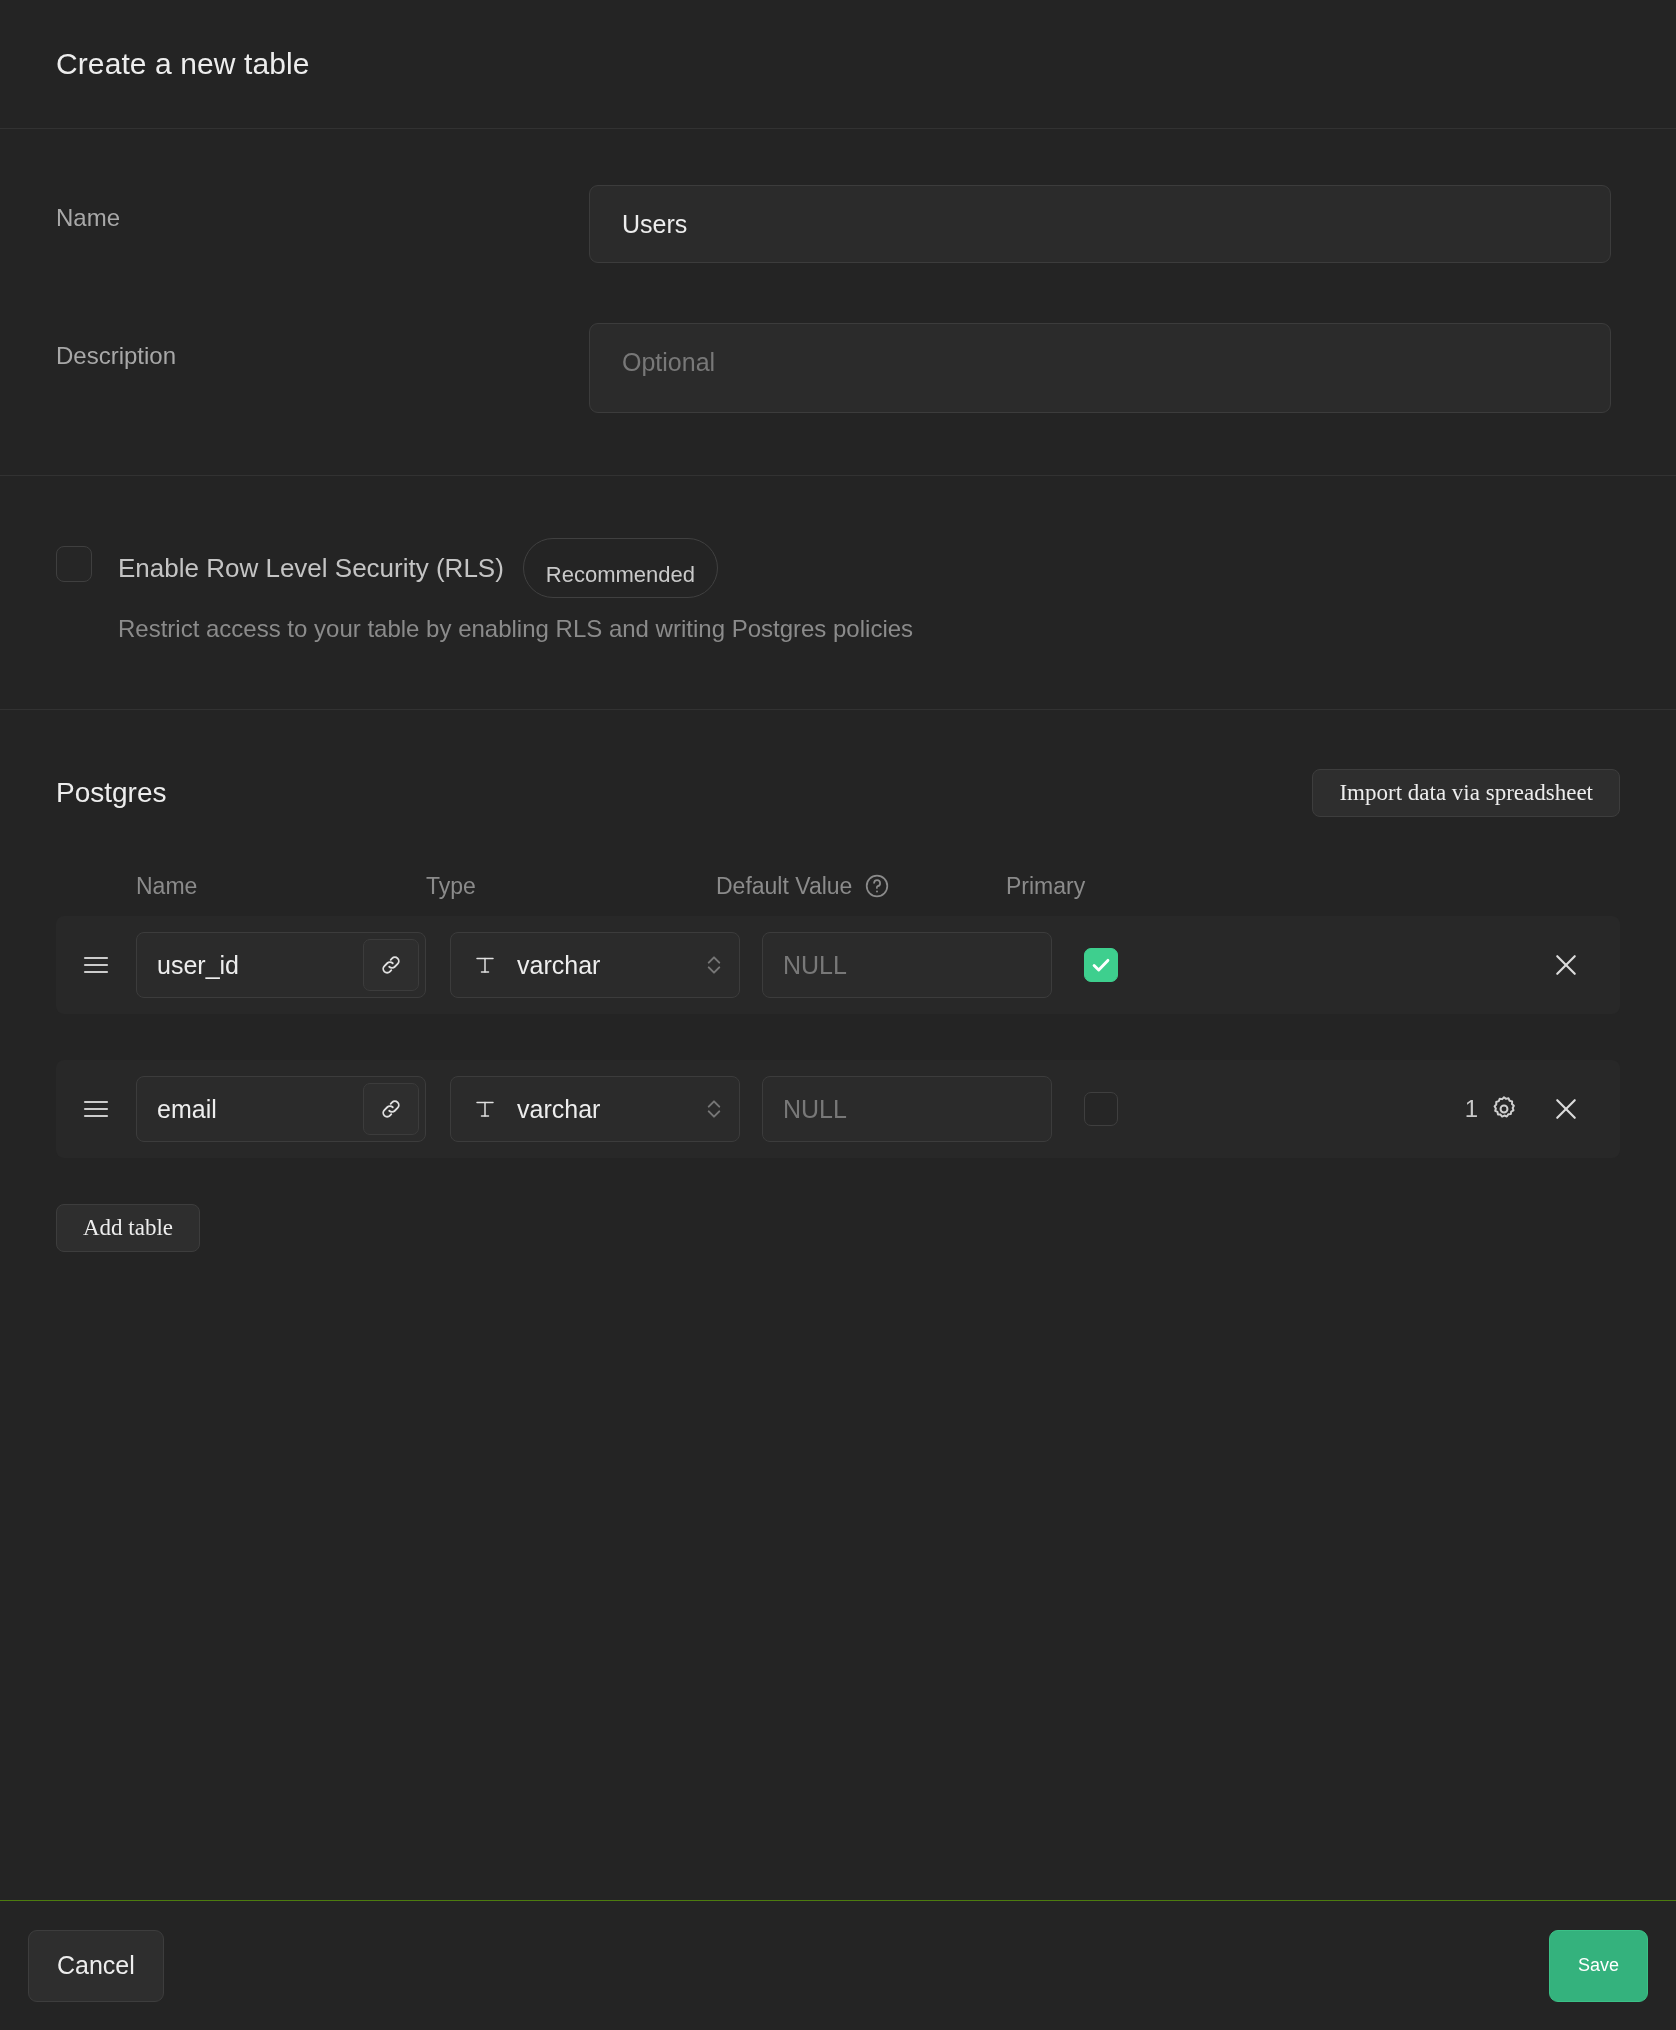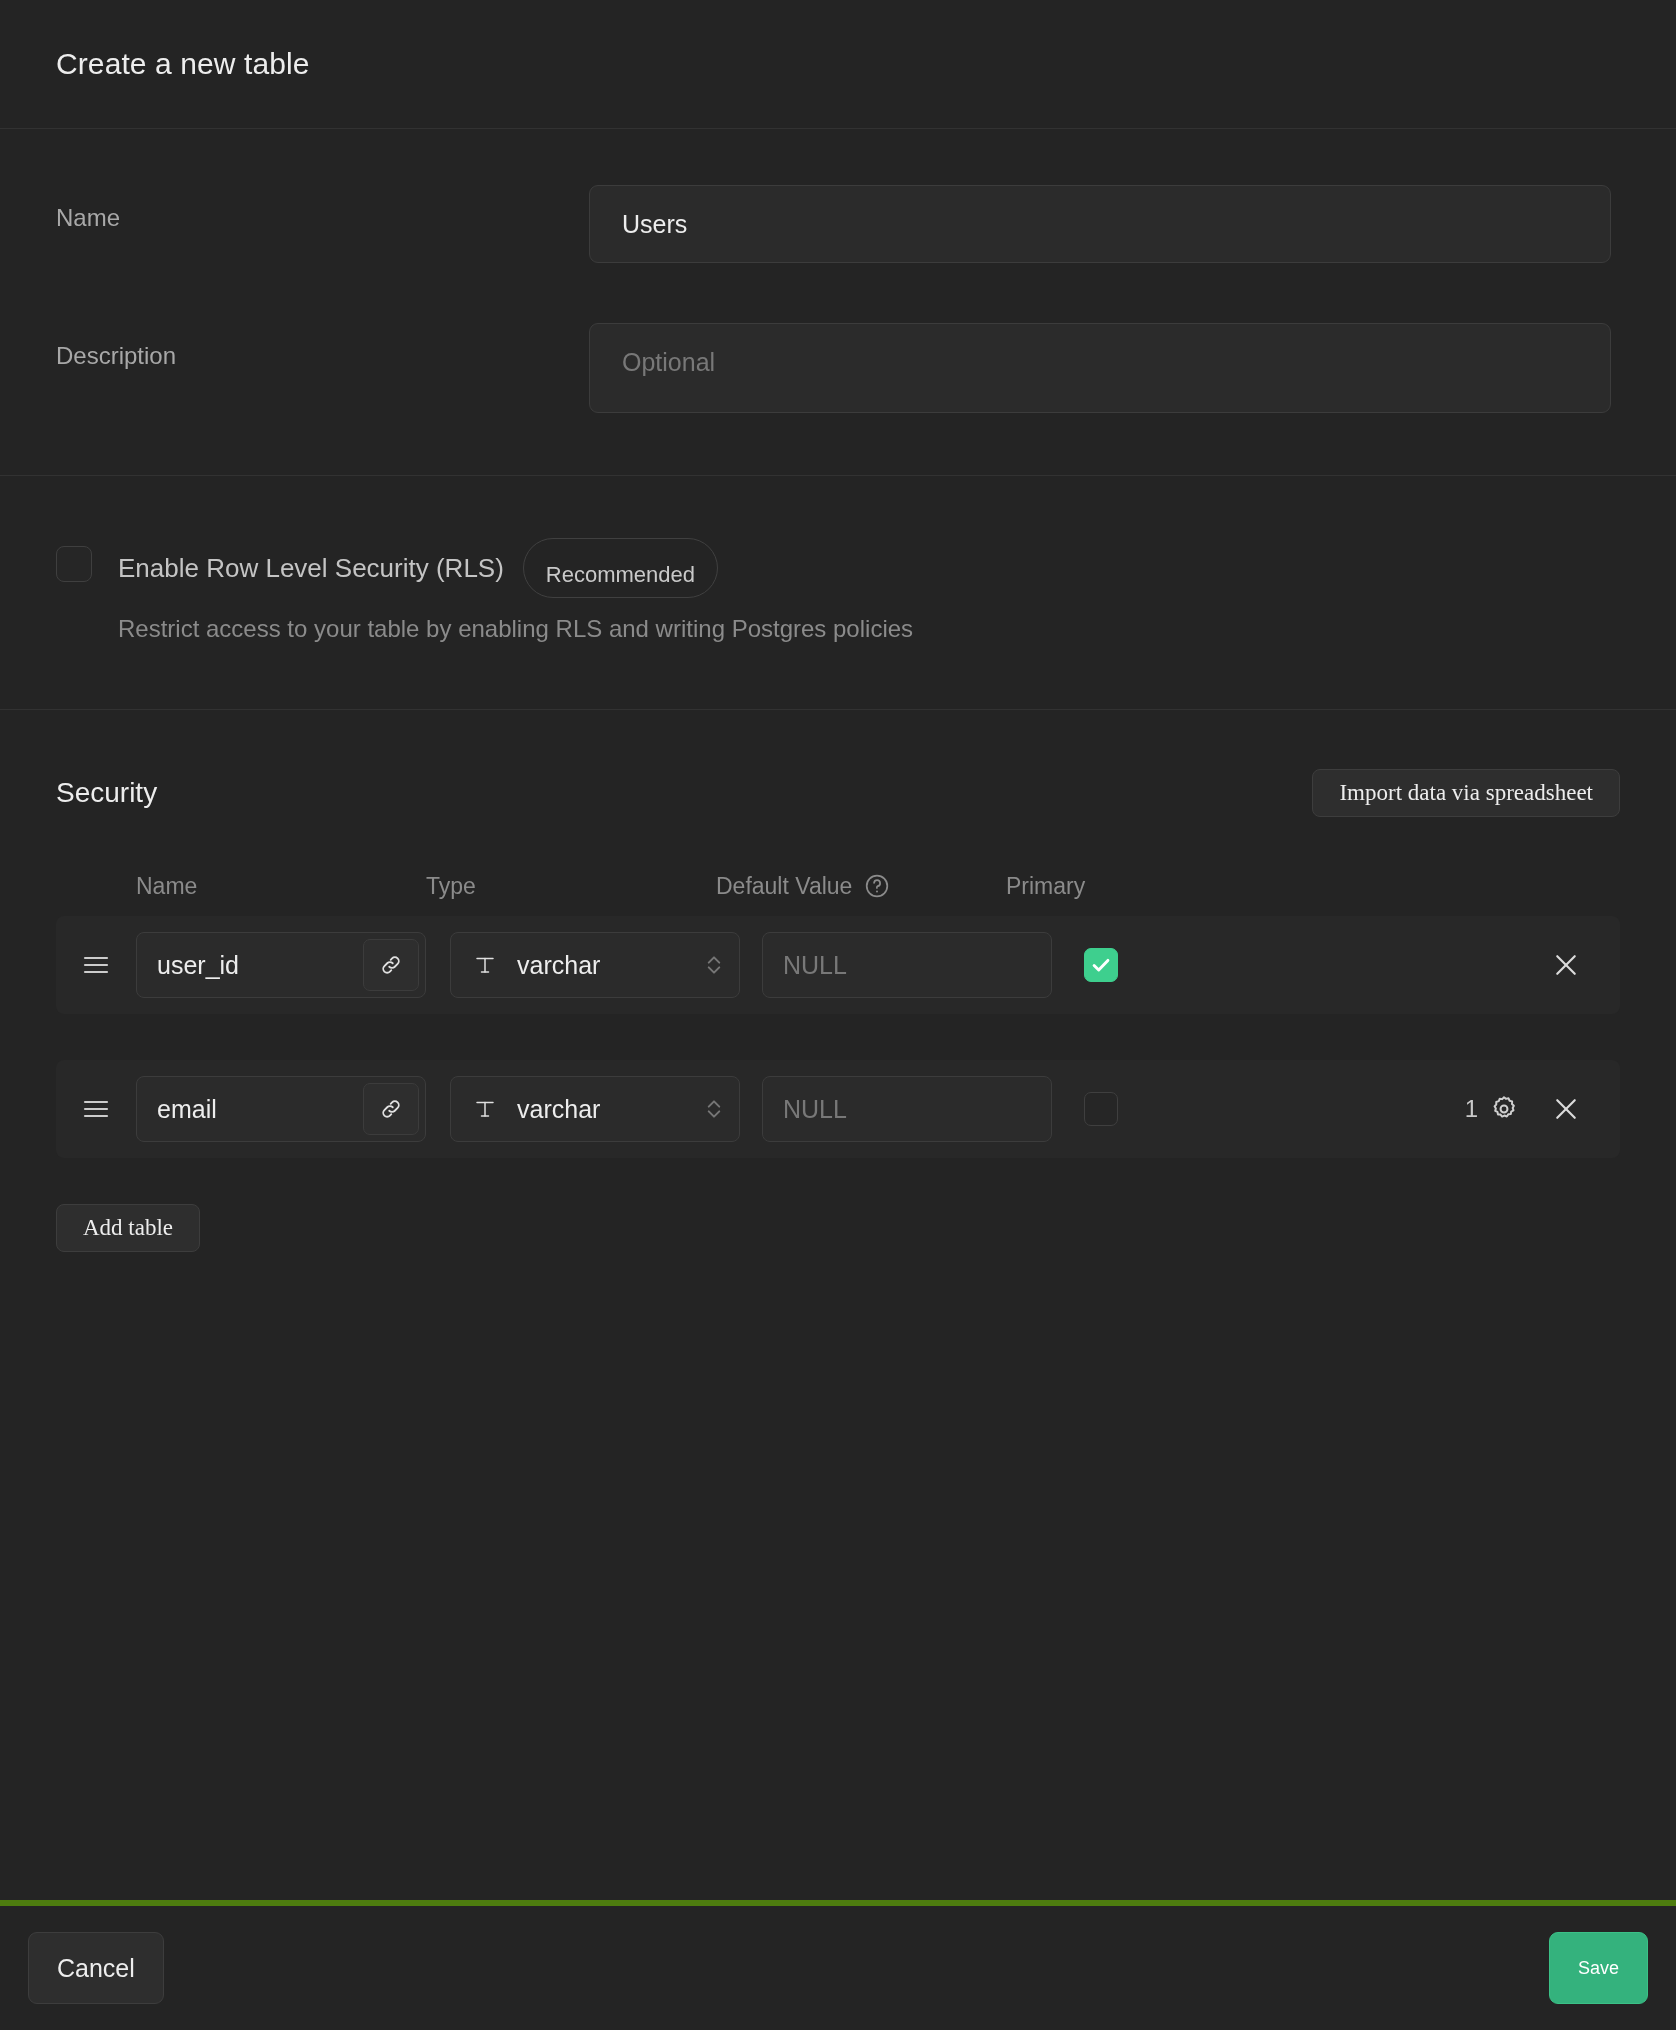--- a/index.html
+++ b/index.html
@@ -315,21 +315,21 @@
     align-items: center;
     justify-content: center;
     cursor: pointer;
   }
   .add-col-wrap { margin-top: 12px; }
 
   
   .dialog-footer {
     height: 130px;
     flex: 0 0 130px;
-    border-top: 6px solid #4d7c0f;
+    border-top: 1px solid #4d7c0f;
     display: flex;
     align-items: center;
     justify-content: space-between;
     padding: 0 28px;
   }
   .btn-cancel {
     background: #2e2e2e;
     border: 1px solid #3d3d3d;
     border-radius: 9px;
     color: #ededed;
@@ -381,21 +381,21 @@
       <div class="rls-title-line">
         <span class="rls-title">Enable Row Level Security (RLS)</span>
         <span class="badge">Recommended</span>
       </div>
       <div class="rls-sub">Restrict access to your table by enabling RLS and writing Postgres policies</div>
     </div>
   </div>
 
   <div class="columns-section">
     <div class="columns-head">
-      <div class="columns-title">Security</div>
+      <div class="columns-title">Postgres</div>
       <button class="btn">Import data via spreadsheet</button>
     </div>
 
     <div class="col-header-row">
       <div class="ch ch-name">Name</div>
       <div class="ch ch-type">Type</div>
       <div class="ch ch-default">
         <span>Default Value</span>
         <span style="display:flex;">
           <svg width="26" height="26" viewBox="0 0 24 24" fill="none" stroke="#8b8b8b" stroke-width="1.6">

